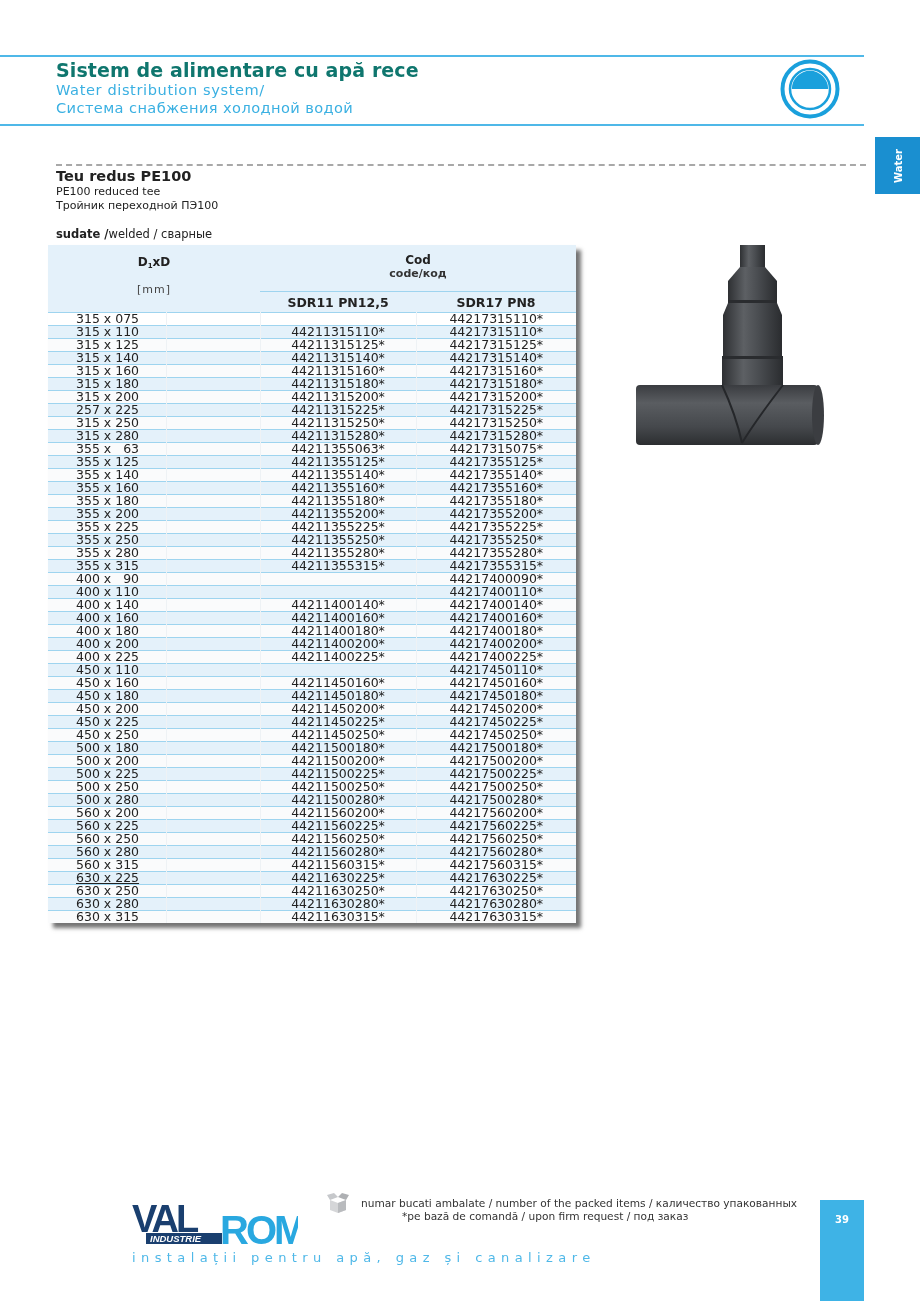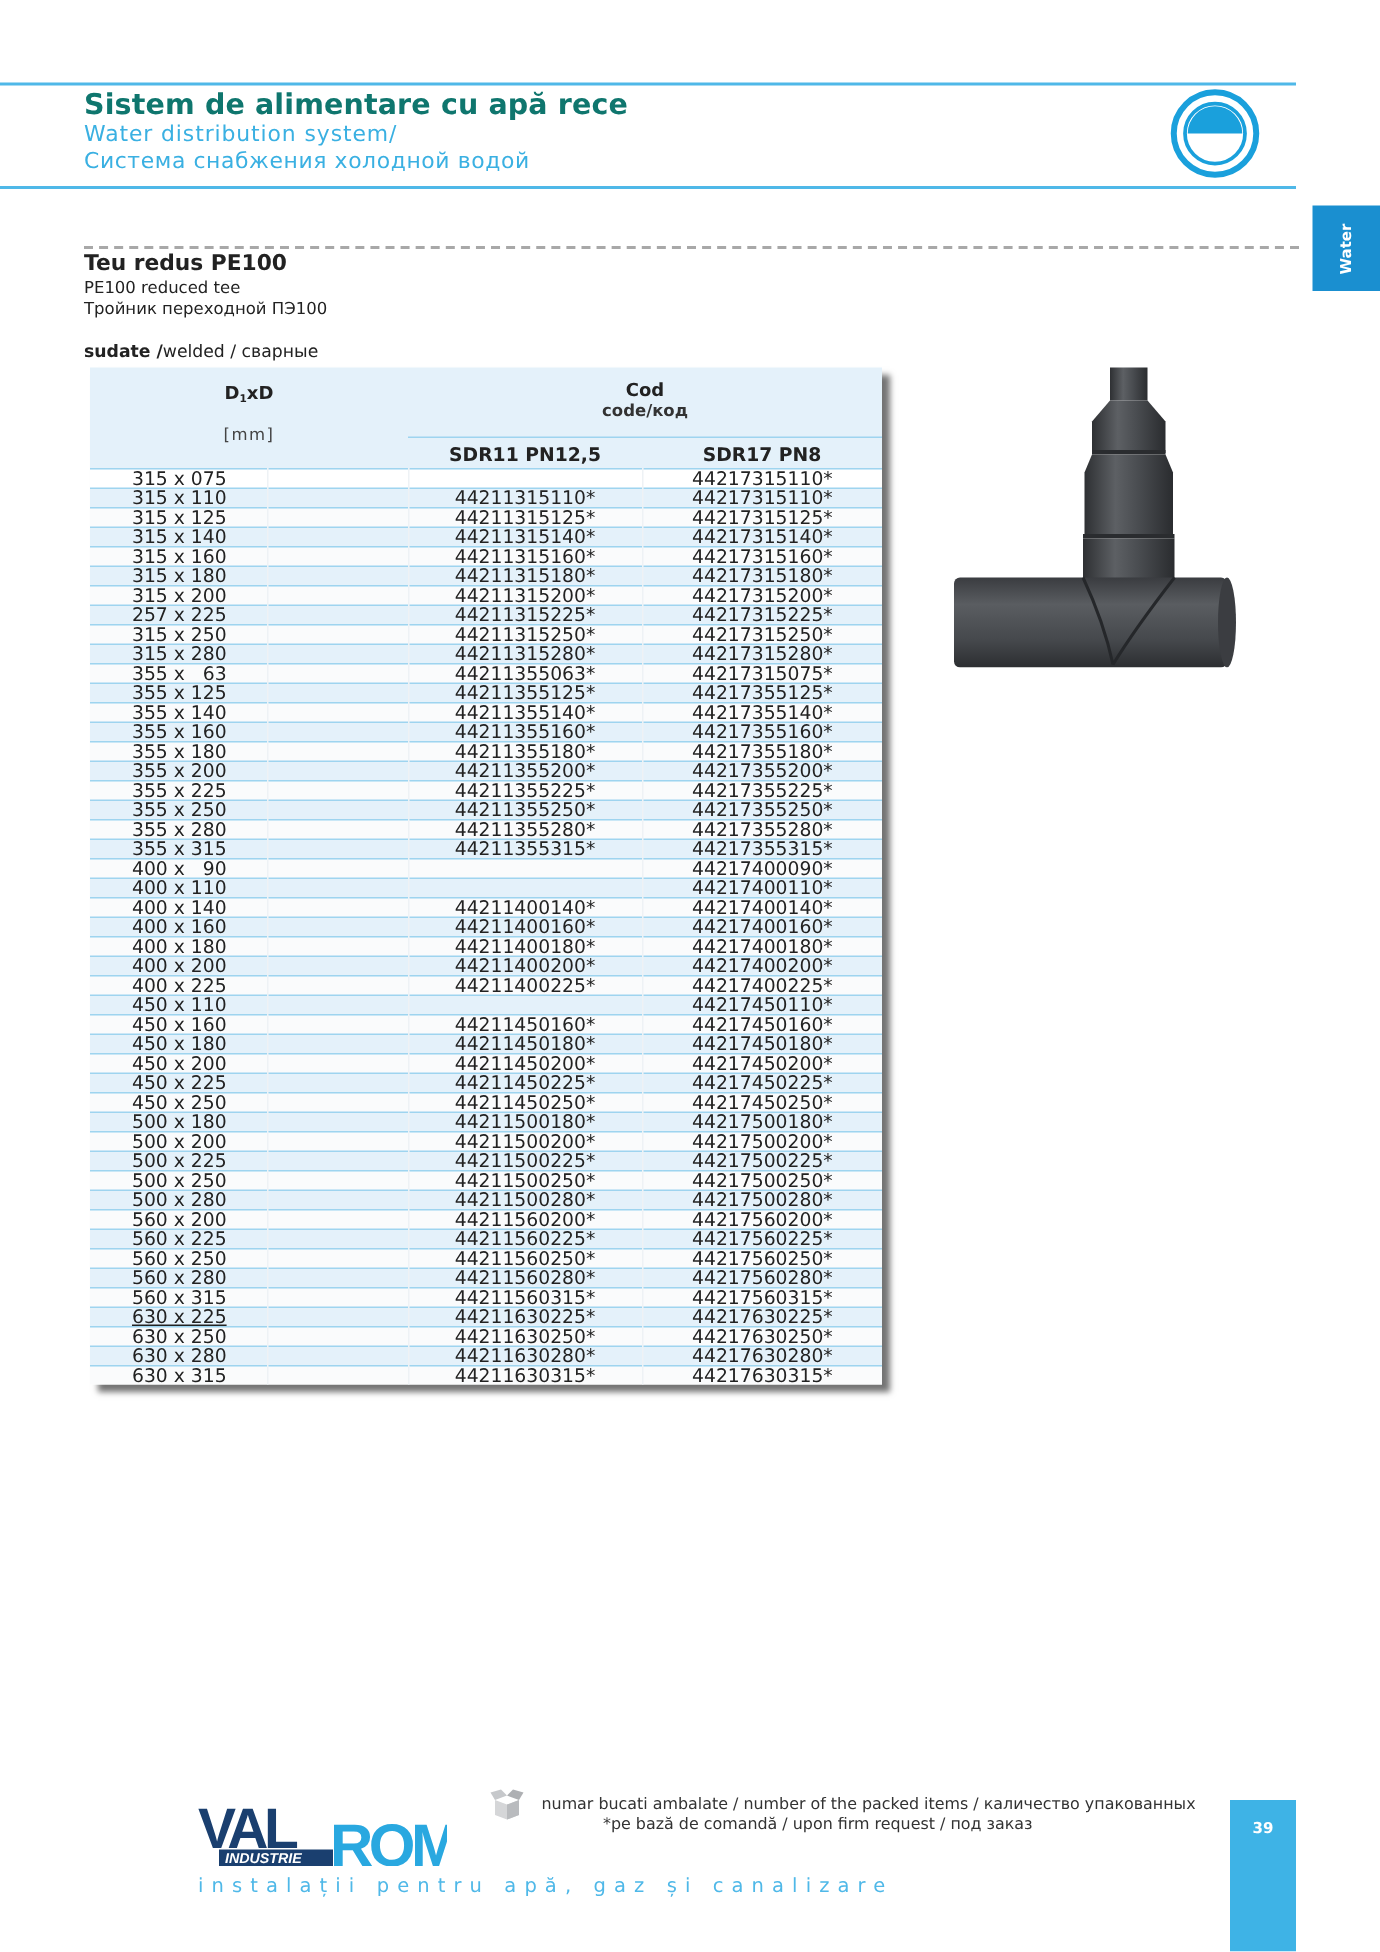--- a/index.html
+++ b/index.html
@@ -18,21 +18,21 @@
     .side-tab { position: absolute; left: 875px; top: 137px; width: 45px; height: 57px; background: #1a8fd0; }
     .side-tab span { position: absolute; left: 50%; top: 50%; transform: translate(-50%, -50%) rotate(-90deg); color: #fff; font-weight: bold; font-size: 10px; white-space: nowrap; }
     .dash-sep { position: absolute; left: 56px; top: 164px; width: 810px; height: 0; border-top: 2px dashed #a8a8a8; }
     .prod-title { position: absolute; left: 56px; top: 168px; font-size: 14.5px; font-weight: bold; color: #222; white-space: nowrap; }
     .prod-sub { position: absolute; left: 56px; font-size: 11px; color: #222; white-space: nowrap; }
     #prod-sub1 { top: 185px; }
     #prod-sub2 { top: 199px; }
     .joint { position: absolute; left: 56px; top: 227px; font-size: 11.5px; color: #222; white-space: nowrap; }
     .joint b { font-weight: bold; }
 
-    .table-wrap { position: absolute; left: 60px; top: 245px; width: 528px; background: #fff; box-shadow: 5px 5px 4px rgba(0,0,0,0.55); }
+    .table-wrap { position: absolute; left: 48px; top: 245px; width: 528px; background: #fff; box-shadow: 5px 5px 4px rgba(0,0,0,0.55); }
     table { border-collapse: collapse; width: 528px; table-layout: fixed; font-family: "DejaVu Sans", sans-serif; }
     th, td { padding: 0; }
     .th-dim { background: #e4f1fa; vertical-align: top; text-align: center; }
     .th-dim .t1 { display: block; margin-top: 10px; font-weight: bold; font-size: 12px; color: #222; }
     .th-dim .t1 sub { font-size: 7px; vertical-align: -2px; }
     .th-dim .t2 { display: block; margin-top: 13px; font-size: 11px; color: #444; font-weight: normal; letter-spacing: 1px; }
     .th-code { background: #e4f1fa; height: 46px; text-align: center; vertical-align: top; border-bottom: 1.5px solid #9ed4ef; }
     .th-code .c1 { display: block; margin-top: 8px; font-weight: bold; font-size: 12px; color: #222; }
     .th-code .c2 { display: block; font-size: 11px; color: #333; font-weight: bold; }
     .th-sdr { background: #e4f1fa; height: 20px; font-weight: bold; font-size: 12.5px; color: #222; text-align: center; vertical-align: middle; }

